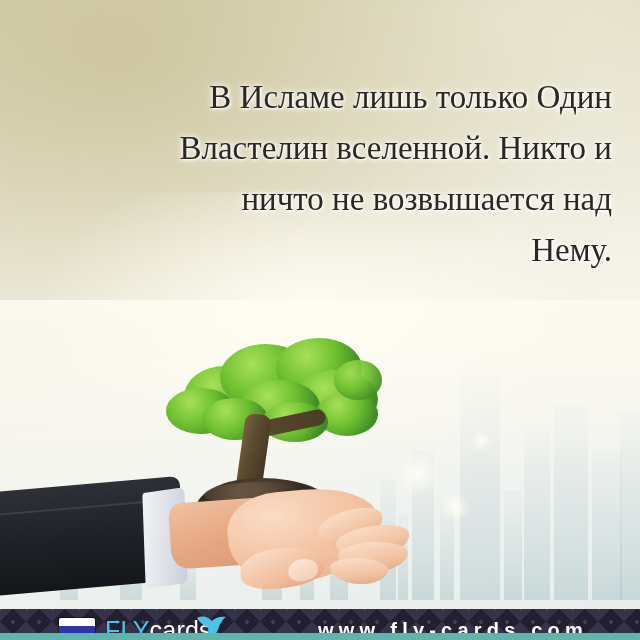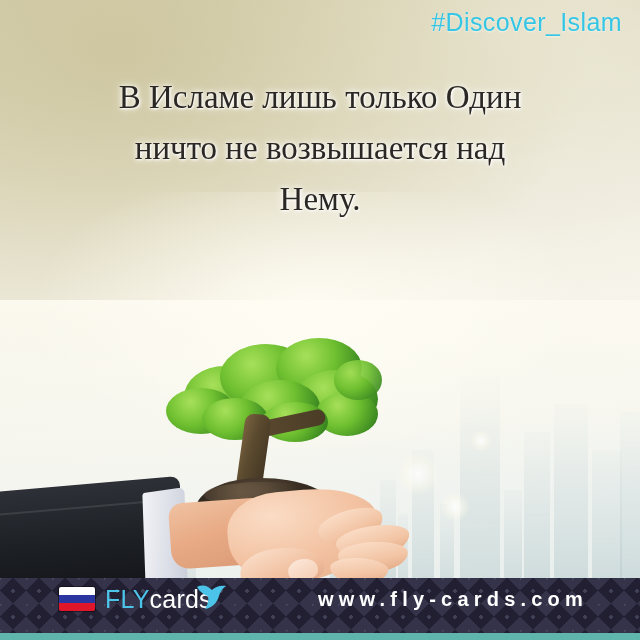--- a/index.html
+++ b/index.html
@@ -44,21 +44,21 @@
   .quote{
     position:absolute;top:72px;left:28px;width:584px;
     text-align:center;
     font-family:"Liberation Serif", serif;
     font-size:33px;line-height:51px;color:#2a2724;
     text-shadow:
       0 0 5px rgba(255,255,255,.95),
       0 0 10px rgba(255,255,255,.85),
       1px 1px 2px rgba(255,255,255,.9);
   }
-  .quote .ln{display:block;white-space:nowrap;}
+  .quote .ln{display:block;white-space:nowrap;text-align:right;}
 
   
   .arm{position:absolute;left:-6px;bottom:52px;width:240px;height:118px;}
   .sleeve{
     position:absolute;left:0;bottom:0;width:186px;height:104px;
     background:linear-gradient(180deg,#2d3036 0%,#1d2025 55%,#14161a 100%);
     border-radius:0 10px 4px 0;
     transform:skewY(-5deg);
   }
   .sleeve:after{
@@ -123,21 +123,21 @@
     border-radius:8px;transform:rotate(-12deg);
   }
   .canopy{position:absolute;left:166px;bottom:196px;width:216px;height:108px;}
   .leaf{
     position:absolute;border-radius:50%;
     background:radial-gradient(circle at 35% 30%, #a7e05a 0%, #6fc030 42%, #3f8d22 78%, #2c6a1a 100%);
   }
 
   
   .footer{
-    position:absolute;left:0;right:0;bottom:0;height:62px;
+    position:absolute;left:0;right:0;bottom:0;height:31px;
     background:#4c1d95;overflow:hidden;
   }
   .footer-pattern{
     position:absolute;inset:0;opacity:.85;
     background-color:#1d2023;
     background-image:
       radial-gradient(circle at 0 0, rgba(90,104,110,.55) 1.6px, transparent 2px),
       radial-gradient(circle at 13px 13px, rgba(90,104,110,.55) 1.6px, transparent 2px),
       linear-gradient(45deg, rgba(86,100,106,.35) 25%, transparent 25%, transparent 75%, rgba(86,100,106,.35) 75%),
       linear-gradient(-45deg, rgba(86,100,106,.35) 25%, transparent 25%, transparent 75%, rgba(86,100,106,.35) 75%);
@@ -193,24 +193,24 @@
       <div class="b" style="left:60px;width:18px;height:44px;"></div>
     </div>
     <div class="city-haze"></div>
     <div class="sky-glow"></div>
 
     <div class="bokeh" style="left:396px;top:452px;width:44px;height:44px;"></div>
     <div class="bokeh" style="left:440px;top:492px;width:30px;height:30px;"></div>
     <div class="bokeh" style="left:470px;top:430px;width:22px;height:22px;"></div>
   </div>
 
-  <div class="hashtag">#Discover_Islam</div>
 
   <div class="quote">
     <span class="ln">В Исламе лишь только Один</span>
+    <span class="ln">Властелин вселенной. Никто и</span>
     <span class="ln">ничто не возвышается над</span>
     <span class="ln">Нему.</span>
   </div>
 
   <div class="canopy">
     <div class="leaf" style="left:18px;top:30px;width:82px;height:62px;"></div>
     <div class="leaf" style="left:54px;top:8px;width:92px;height:66px;"></div>
     <div class="leaf" style="left:110px;top:2px;width:86px;height:60px;"></div>
     <div class="leaf" style="left:0px;top:52px;width:70px;height:46px;"></div>
     <div class="leaf" style="left:128px;top:34px;width:84px;height:58px;"></div>

